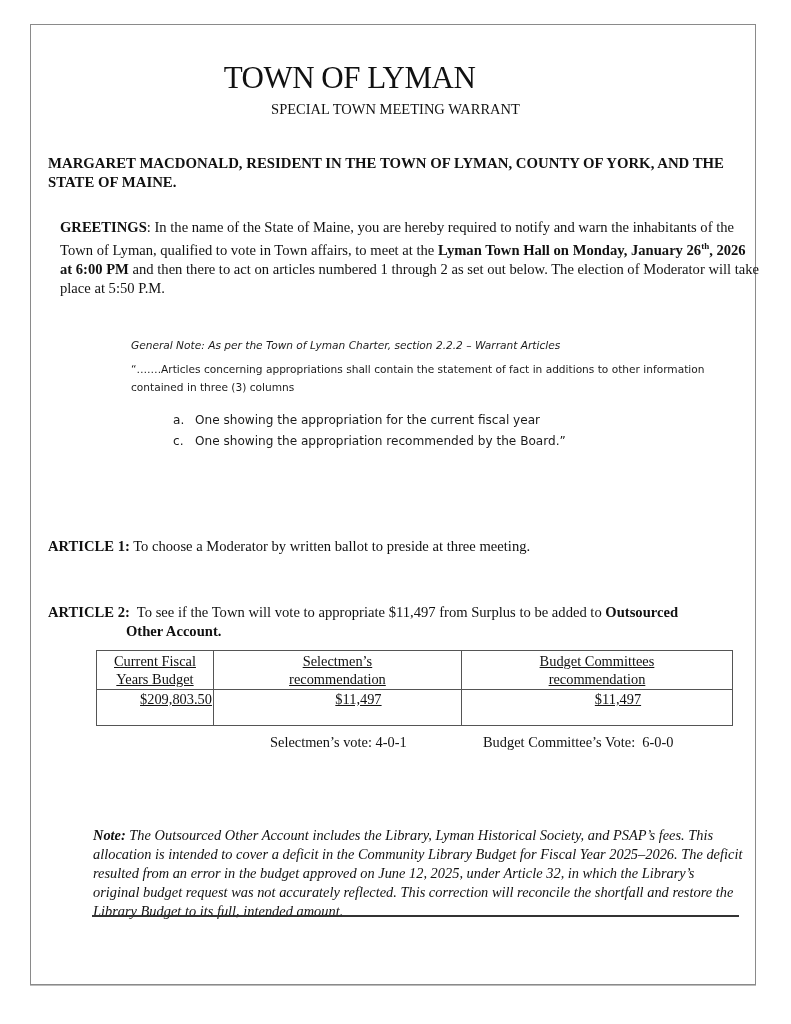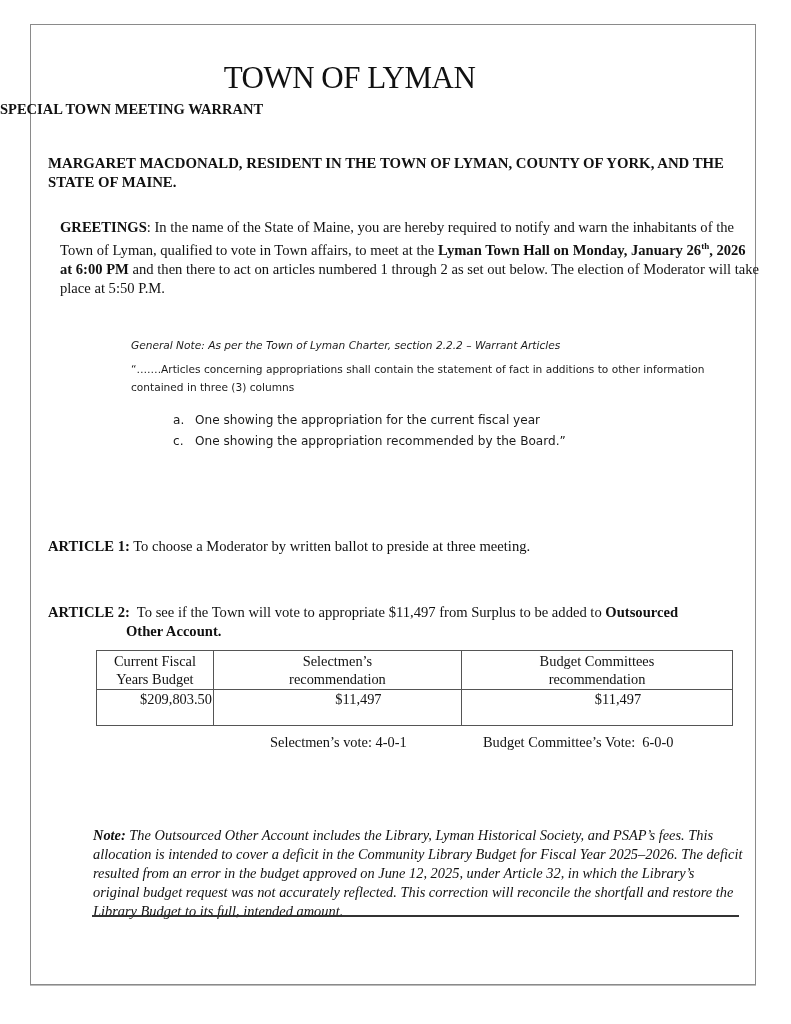--- a/index.html
+++ b/index.html
@@ -1,33 +1,33 @@
 <!DOCTYPE html>
 <html><head>
 <meta charset="utf-8">
 <style>
   html, body { margin:0; padding:0; background:#ffffff; }
   body { width:791px; height:1024px; position:relative; overflow:hidden; font-family:"Liberation Serif", serif; color:#111; }
   .frame { position:absolute; left:30px; top:24px; width:724px; height:959px; border:1px solid #8a8a8a; box-shadow:0 1px 0 #bbb; }
   .title { position:absolute; left:0; width:699px; top:60px; text-align:center; font-size:31px; letter-spacing:-0.5px; }
-  .subtitle { position:absolute; left:0; width:791px; top:101px; font-size:14.5px; font-weight:bold; }
+  .subtitle { position:absolute; left:0; width:791px; top:101px; text-align:center; font-size:14.5px; font-weight:normal; }
   .addressee { position:absolute; left:48px; top:154px; width:690px; font-size:14.8px; font-weight:bold; line-height:19px; }
   .greetings { position:absolute; left:60px; top:218px; width:700px; font-size:14.6px; line-height:19px; }
   .greetings sup { font-size:9px; }
   .note-block { position:absolute; left:131px; top:339px; width:580px; font-family:"DejaVu Sans", sans-serif; font-size:10.6px; color:#1a1a1a; }
   .gn-title { font-style:italic; margin-bottom:9px; }
   .gn-quote { line-height:18px; }
   .gn-list { list-style:none; margin:14px 0 4px 42px; padding:0; font-size:12.1px; line-height:21px; }
   .gn-list li span.mk { display:inline-block; width:22px; }
   .art1 { position:absolute; left:48px; top:538px; font-size:14.6px; }
   .art2 { position:absolute; left:48px; top:603px; width:700px; font-size:14.6px; line-height:19px; }
   .art2 .lbl { font-weight:bold; }
   .art2 .second { padding-left:78px; font-weight:bold; }
   table.budget { position:absolute; left:96px; top:650px; width:637px; border-collapse:collapse; font-size:14.4px; }
-  table.budget td { border:1px solid #555; text-align:center; vertical-align:top; line-height:18px; }
+  table.budget td { border:1px solid #555; text-align:center; vertical-align:top; line-height:18px;text-decoration:underline; }
   table.budget td.c1 { width:96px; }
   table.budget td.c2 { width:243px; }
   table.budget tr.hdr td { padding:1px 2px 1px 2px; }
   table.budget tr.val td { height:34px; padding-top:0;padding-left:43px; }
   .vote1 { position:absolute; left:270px; top:734px; font-size:14.4px; }
   .vote2 { position:absolute; left:483px; top:734px; font-size:14.4px; }
   .note-p { position:absolute; left:93px; top:814px; width:650px; font-size:14.4px; font-style:italic; line-height:19px;margin-top:12px; }
   .note-p b { font-style:italic; }
   .rule { position:absolute; left:92px; top:915px; width:647px; height:2px; background:#333; }
 </style>

